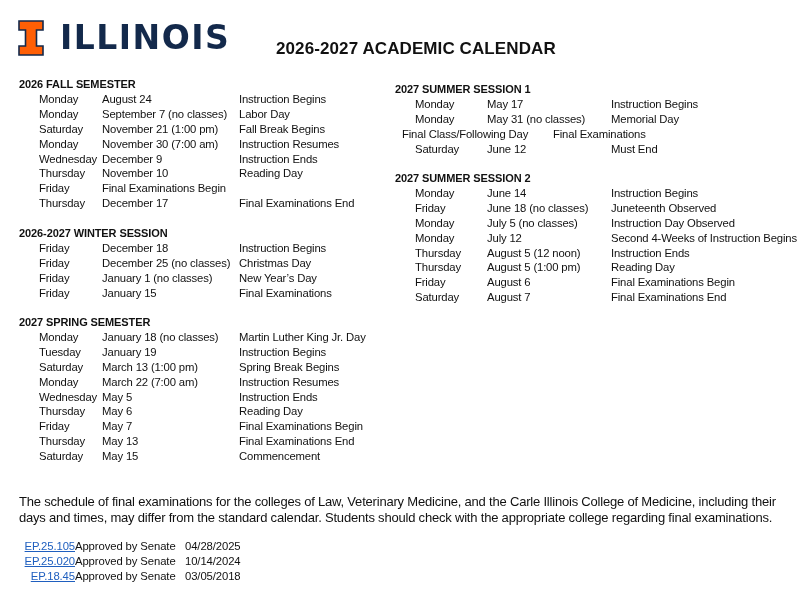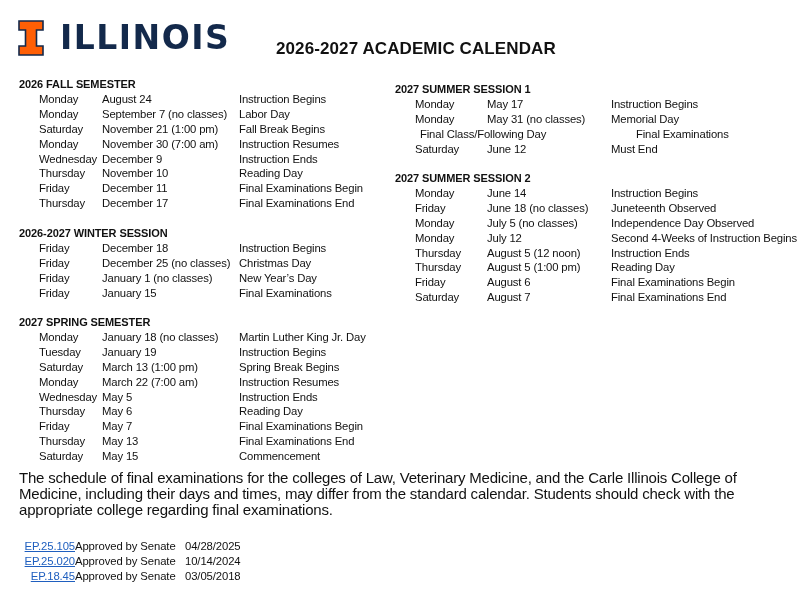--- a/index.html
+++ b/index.html
@@ -20,24 +20,24 @@
   .section { position: absolute; }
   .section-title { font-size: 11px; font-weight: bold; line-height: 15px; height: 15px; letter-spacing: -0.1px; }
   .row { display: flex; font-size: 11.3px; line-height: 14.9px; height: 14.9px; white-space: nowrap; letter-spacing: -0.15px; }
   .c-day { display: inline-block; }
   .c-date { display: inline-block; }
   .c-event { display: inline-block; }
   .left .c-day { width: 63px; margin-left: 20px; }
   .left .c-date { width: 137px; }
   .right .c-day { width: 72px; margin-left: 20px; }
   .right .c-date { width: 124px; }
-  .row.span .c-span { margin-left: 25px; width: 216px; display: inline-block; }
+  .row.span .c-span { margin-left: 7px; width: 151px; display: inline-block; }
   .note {
-    position: absolute; left: 19px; top: 470px; width: 775px;
-    font-size: 15px; line-height: 16px; letter-spacing: -0.2px; color: #111;
+    position: absolute; left: 19px; top: 494px; width: 775px;
+    font-size: 13px; line-height: 16px; letter-spacing: -0.2px; color: #111;
   }
   .approvals { position: absolute; left: 19px; top: 539px; }
   .approval-row { display: flex; font-size: 11.3px; line-height: 15px; height: 15px; white-space: nowrap; letter-spacing: -0.1px; }
   .ap-link { color: #1F5FBF; text-decoration: underline; width: 56px; display: inline-block; cursor: pointer; text-align: right; }
   .ap-label { width: 110px; display: inline-block; }
   .ap-date { display: inline-block; }
 </style>
 </head>
 <body>
 
@@ -78,21 +78,20 @@
         <span class="c-date">December 9</span>
         <span class="c-event">Instruction Ends</span>
       </div>
     <div class="row">
         <span class="c-day">Thursday</span>
         <span class="c-date">November 10</span>
         <span class="c-event">Reading Day</span>
       </div>
     <div class="row">
         <span class="c-day">Friday</span>
-        <span class="c-date">December 11</span>
         <span class="c-event">Final Examinations Begin</span>
       </div>
     <div class="row">
         <span class="c-day">Thursday</span>
         <span class="c-date">December 17</span>
         <span class="c-event">Final Examinations End</span>
       </div>
   </div>
 </div>
 
@@ -207,21 +206,21 @@
         <span class="c-event">Instruction Begins</span>
       </div>
     <div class="row">
         <span class="c-day">Friday</span>
         <span class="c-date">June 18 (no classes)</span>
         <span class="c-event">Juneteenth Observed</span>
       </div>
     <div class="row">
         <span class="c-day">Monday</span>
         <span class="c-date">July 5 (no classes)</span>
-        <span class="c-event">Independence Day Observed</span>
+        <span class="c-event">Instruction Day Observed</span>
       </div>
     <div class="row">
         <span class="c-day">Monday</span>
         <span class="c-date">July 12</span>
         <span class="c-event">Second 4-Weeks of Instruction Begins</span>
       </div>
     <div class="row">
         <span class="c-day">Thursday</span>
         <span class="c-date">August 5 (12 noon)</span>
         <span class="c-event">Instruction Ends</span>

